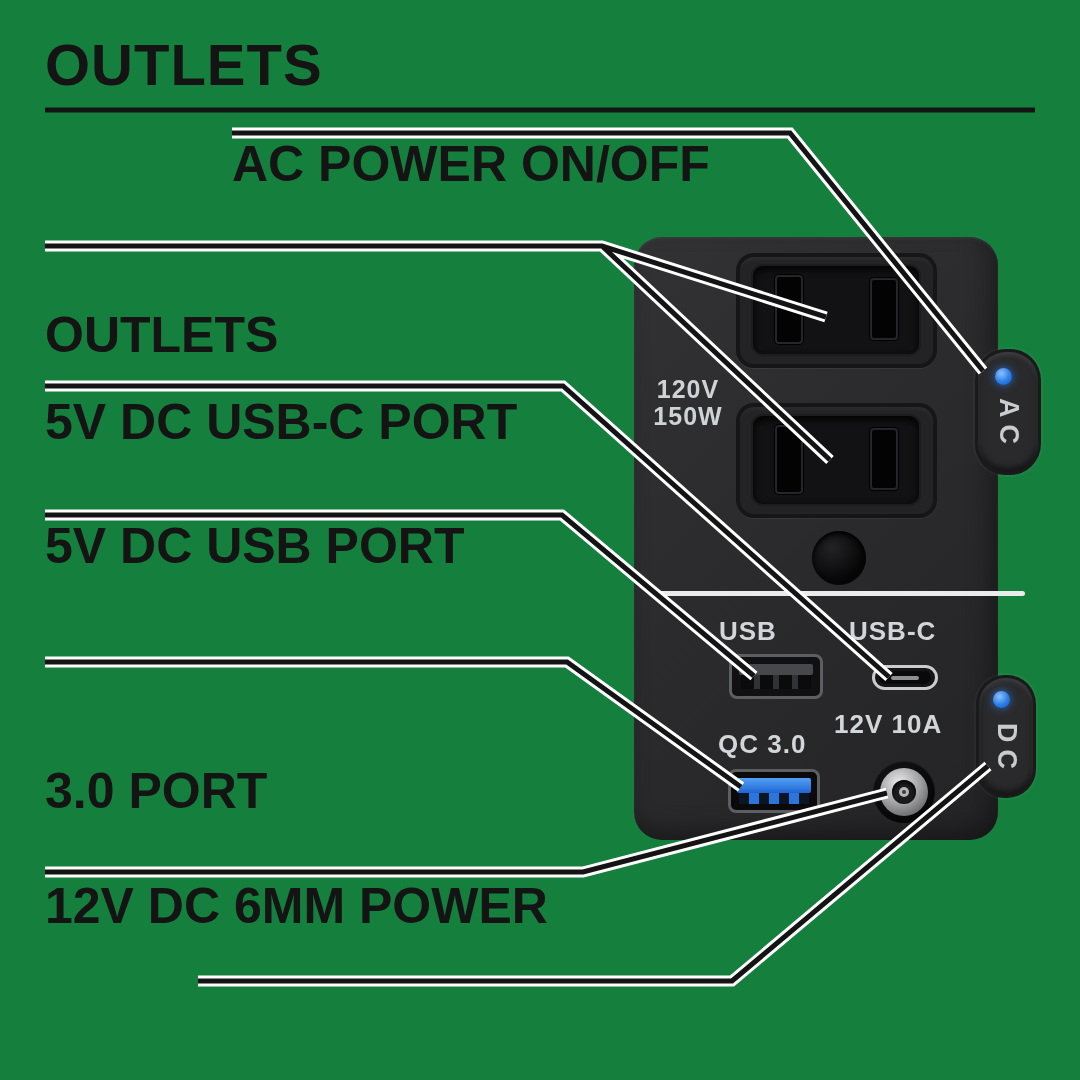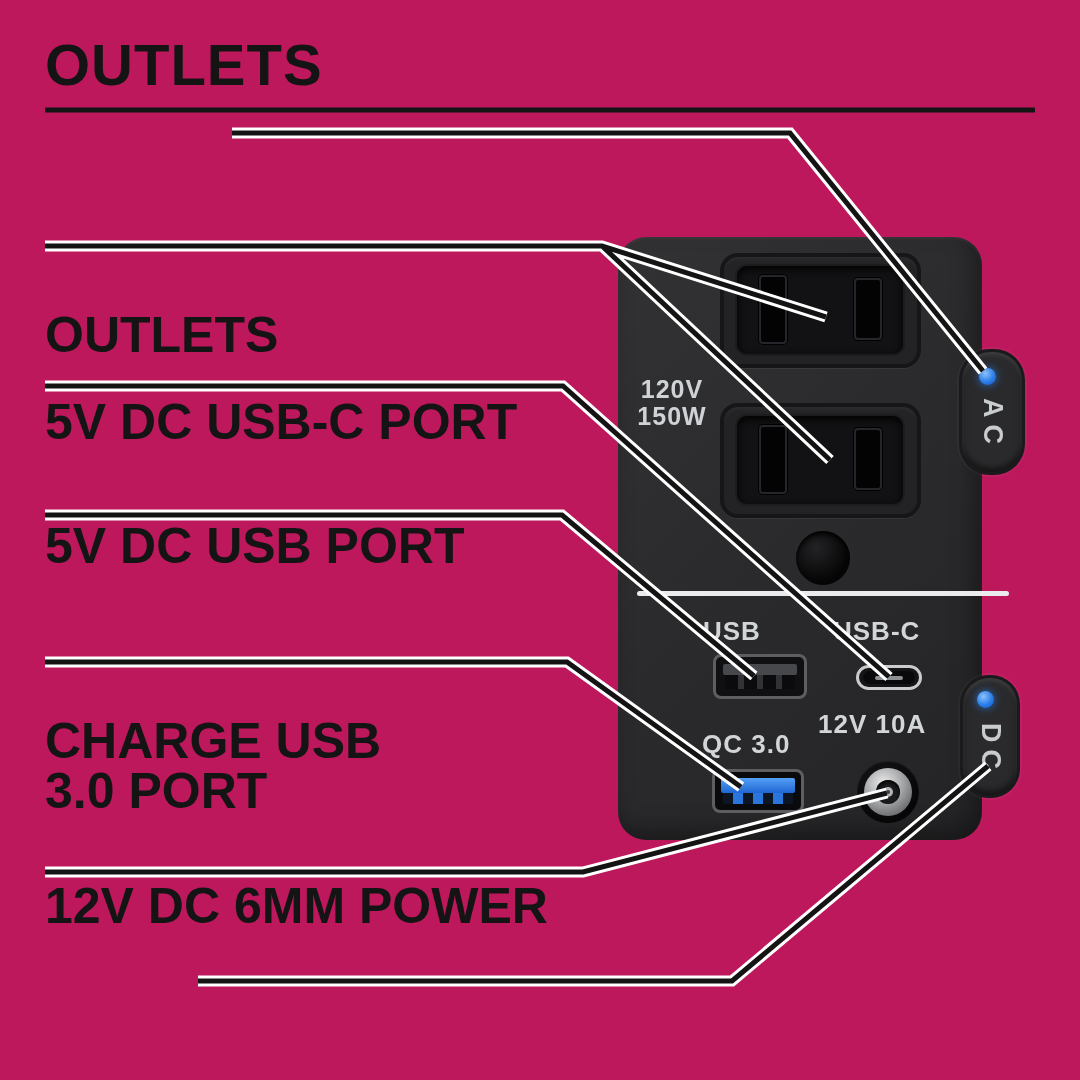--- a/index.html
+++ b/index.html
@@ -1,25 +1,25 @@
 <!DOCTYPE html>
 <html><head>
 <meta charset="utf-8">
 <style>
   html,body{margin:0;padding:0;background:#ffffff;}
-  #stage{position:relative;width:1080px;height:1080px;overflow:hidden;background:#be185d;
+  #stage{position:relative;width:1080px;height:1080px;overflow:hidden;background:#15803d;
          font-family:"Liberation Sans",sans-serif;}
   .ttl{position:absolute;font:700 58px/58px "Liberation Sans",sans-serif;color:#141414;letter-spacing:1px;white-space:nowrap;}
   .lbl{position:absolute;font:700 50px/50px "Liberation Sans",sans-serif;color:#141414;letter-spacing:0px;white-space:nowrap;}
   svg.lines{position:absolute;left:0;top:0;z-index:6;pointer-events:none;}
   svg.lines .halo{fill:none;stroke:#ffffff;stroke-width:11px;}
   svg.lines .core{fill:none;stroke:#141414;stroke-width:5px;}
 
   
-  .panel{position:absolute;left:618px;top:237px;width:364px;height:603px;border-radius:28px;z-index:1;
+  .panel{position:absolute;left:634px;top:237px;width:364px;height:603px;border-radius:28px;z-index:1;
          background:linear-gradient(135deg,#323234 0%,#2b2b2d 45%,#29292b 60%,#242426 100%);
          box-shadow:inset 0 2px 3px rgba(255,255,255,.06), inset -8px -10px 22px rgba(0,0,0,.35);}
   .outlet{position:absolute;left:102px;width:201px;height:115px;background:#232325;border-radius:18px;
           box-shadow:inset 0 0 0 4px #161618, inset 0 5px 6px rgba(255,255,255,.07), 0 1px 0 rgba(255,255,255,.06);}
   .outlet-face{position:absolute;left:17px;top:13px;width:166px;height:88px;background:#121214;border-radius:10px;
           box-shadow:inset 0 3px 9px #000, 0 0 0 2px #1c1c1e;}
   .slot{position:absolute;background:#030304;border-radius:4px;box-shadow:inset 0 0 0 2px #26262a, 0 0 0 1px #000;}
   .slot-l{left:22px;top:9px;width:28px;height:69px;}
   .slot-r{left:117px;top:12px;width:28px;height:62px;}
   .rating{position:absolute;left:14px;top:139px;width:80px;text-align:center;
@@ -162,25 +162,25 @@
     <g>
       <path class="halo" d="M45 872 H583 L887 793"></path>
       <path class="core" d="M45 872 H583 L887 793"></path>
     </g>
     <g>
       <path class="halo" d="M198 981 H732 L988 766"></path>
       <path class="core" d="M198 981 H732 L988 766"></path>
     </g>
   </svg>
 
+  <div class="lbl" style="left:232px;top:139px">AC POWER ON/OFF</div>
 
   <div class="lbl" style="left:45px;top:310px">OUTLETS</div>
 
   <div class="lbl" style="left:45px;top:397px">5V DC USB-C PORT</div>
 
   <div class="lbl" style="left:45px;top:521px">5V DC USB PORT</div>
 
-  <div class="lbl" style="left:45px;top:716px">CHARGE USB</div>
   <div class="lbl" style="left:45px;top:766px">3.0 PORT</div>
 
   <div class="lbl" style="left:45px;top:881px">12V DC 6MM POWER</div>
 
 </div>
 
 </body></html>

